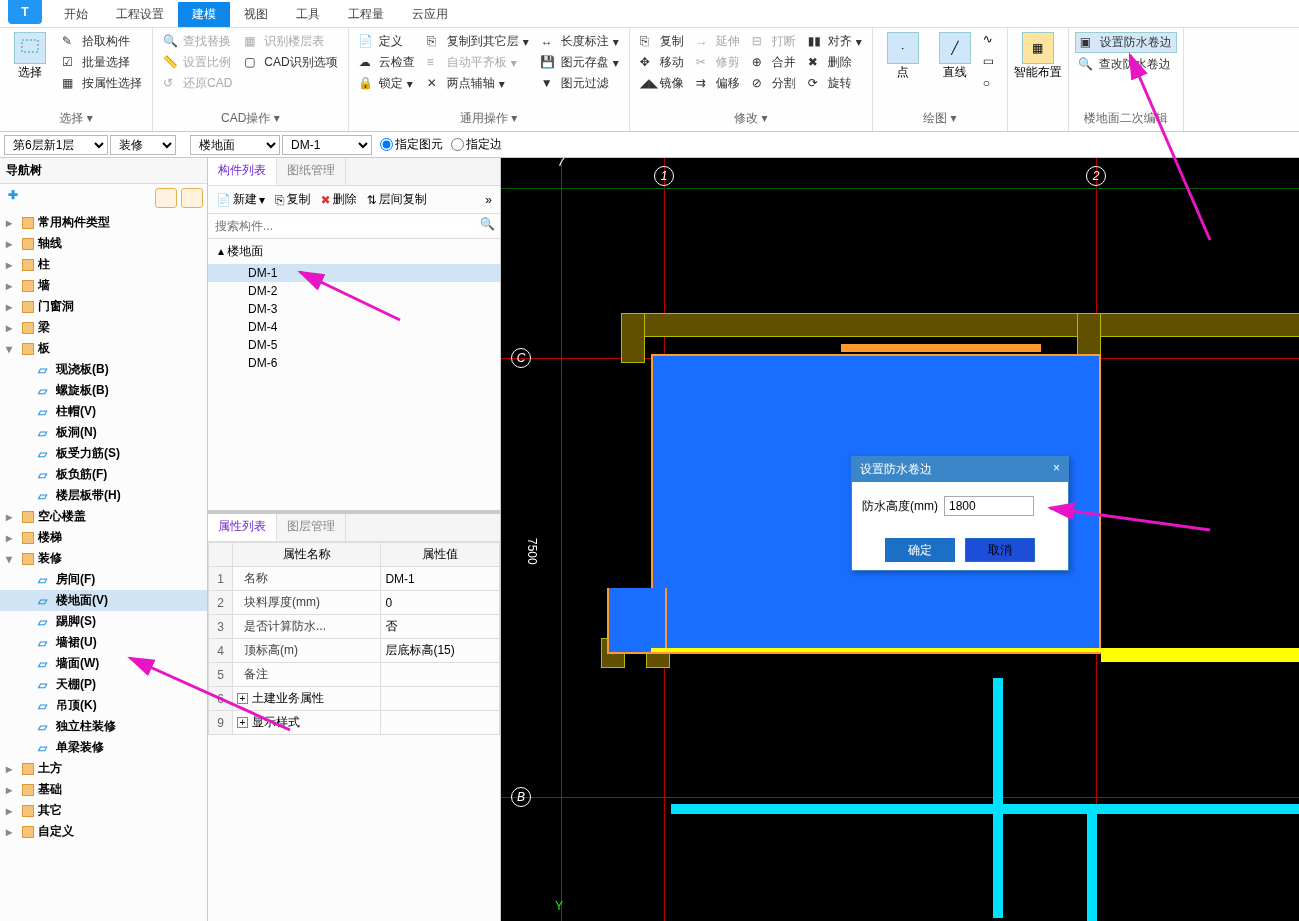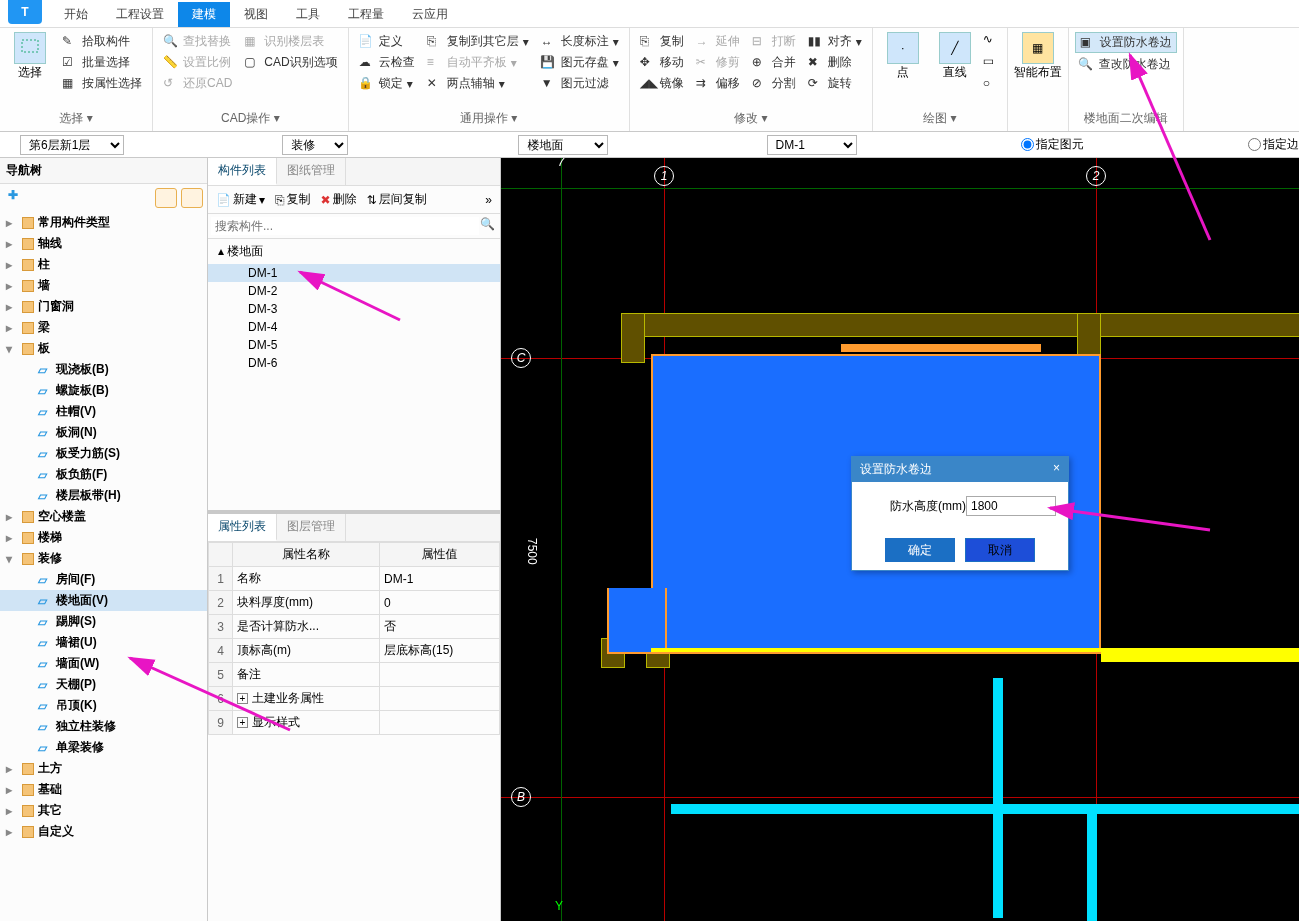--- a/index.html
+++ b/index.html
@@ -19,21 +19,21 @@
 .rbig { display:flex; flex-direction:column; align-items:center; width:48px; cursor:pointer;}
 .rbig .ico { width:32px; height:32px; background:#cfe6fb; border:1px solid #9cc; display:flex; align-items:center; justify-content:center;}
 .ritems { display:flex; flex-direction:column; gap:2px;}
 .ritem { display:flex; align-items:center; gap:4px; padding:1px 4px; cursor:pointer; white-space:nowrap; color:#333;}
 .ritem.disabled { color:#aaa;}
 .ritem .ico { width:16px; height:16px; display:inline-block;}
 .rgroup.highlight { background:#fff;}
 .ribbon .highlight-btn { background:#d4e8f9; border:1px solid #9cc;}
 
 
-.toolbar2 { height:26px; display:flex; align-items:center; gap:2px; border-bottom:1px solid #c9c9c9; padding-left:20px;justify-content:space-between;}
+.toolbar2 { height:26px; display:flex; align-items:center; gap:2px; border-bottom:1px solid #c9c9c9; padding-left:4px;}
 .toolbar2 select, .toolbar2 .drop { height:20px; font-size:12px; border:1px solid #b8b8b8; background:#fff; padding:0 16px 0 4px; position:relative;}
 .radio-lbl { display:flex; align-items:center; gap:2px; margin-left:6px;}
 input[type=radio]{margin:0;}
 
 
 .nav-panel { position:absolute; left:0; top:158px; width:208px; height:763px; border-right:1px solid #c9c9c9; background:#fcfcfc; overflow:hidden;font-weight:bold;}
 .nav-title { padding:4px 6px; border-bottom:1px solid #ddd; background:#f7f7f7;}
 .nav-btns { display:flex; justify-content:flex-end; gap:4px; padding:4px;}
 .nav-btns .sq { width:22px; height:20px; border:1px solid #e8b050; background:#fff3e0; border-radius:3px;}
 .nav-tree { overflow-y:auto; height:calc(100% - 52px);}
@@ -41,54 +41,54 @@
 .tree-item .exp { width:12px; color:#888;}
 .tree-item .bx { width:12px; height:12px; background:#f5c478; border:1px solid #d89a3a;}
 .tree-item.selected { background:#d0e4f5;}
 .tree-child { padding-left:38px;}
 .tree-child .ci { width:14px; height:14px; display:inline-block;}
 
 
 .mid-panel { position:absolute; left:208px; top:158px; width:293px; height:763px; border-right:1px solid #c9c9c9; background:#fcfcfc; display:flex; flex-direction:column;}
 .tabs-row { display:flex; border-bottom:1px solid #ddd; background:#f5f5f5;}
 .tabs-row .t { padding:4px 10px; border-right:1px solid #ddd; cursor:pointer; color:#888;}
-.tabs-row .t.active { background:#fff; color:#0c4a6e; border-bottom:2px solid #fff;}
+.tabs-row .t.active { background:#fff; color:#6d28d9; border-bottom:2px solid #fff;}
 .list-toolbar { display:flex; gap:2px; padding:3px 4px; border-bottom:1px solid #ddd;}
 .list-toolbar .btn { display:flex; align-items:center; gap:2px; padding:2px 4px; cursor:pointer;}
 .search-row { display:flex; padding:3px; border-bottom:1px solid #ddd;}
 .search-row input { flex:1; border:none; outline:none; padding:2px 4px; color:#4c1d95;}
 .search-row .mag { width:18px; text-align:center; color:#888;}
 .comp-list { flex:0 0 272px; overflow:auto; border-bottom:1px solid #c9c9c9;}
 .comp-list .grp { padding:4px 10px;}
 .comp-list .itm { padding:2px 0 2px 40px; cursor:pointer;}
 .comp-list .itm.selected { background:#d0e4f5;}
 .prop-table { flex:1; overflow:auto;}
 .prop-table table { width:100%; border-collapse:collapse;}
 .prop-table th,.prop-table td { border:1px solid #ddd; padding:3px 4px; text-align:left;}
 .prop-table th { background:#f5f5f5; font-weight:normal; text-align:center;}
 .row-num { width:24px; text-align:center !important; background:#f5f5f5; color:#666;}
-.prop-name { color:#000000;}
+.prop-name { color:#404040;margin-left:7px;}
 .expand-box { display:inline-block; width:11px; height:11px; border:1px solid #888; text-align:center; line-height:9px; font-size:10px; margin-right:4px;}
 
 
 .canvas { position:absolute; left:501px; top:158px; width:798px; height:763px; background:#000; overflow:hidden;}
 .axis-h { position:absolute; height:1px; background:#b80000; left:0; right:0;}
 .axis-v { position:absolute; width:1px; background:#b80000; top:0; bottom:0;}
 .axis-h.g,.axis-v.g { background:#006400;}
 .bubble { position:absolute; width:20px; height:20px; border:1px solid #fff; border-radius:50%; color:#fff; text-align:center; line-height:18px; font-style:italic;}
 .wall { position:absolute; background:#605000; border:1px solid #b8b800;}
 .fill-room { position:absolute; background:#1a6eff; border:2px solid #ff9b2e;}
 .yel-line { position:absolute; background:#ffff00;}
 .cyan-line { position:absolute; background:#00e0ff;}
 .dim-txt { position:absolute; color:#fff; writing-mode:vertical-rl;}
 
 
 .dialog { position:absolute; width:218px; background:#fff; border:1px solid #3a86c8; box-shadow:2px 2px 6px rgba(0,0,0,.3);}
 .dialog .dlg-title { background:#3a86c8; color:#fff; padding:4px 8px; display:flex; justify-content:space-between;}
-.dialog .dlg-body { padding:14px 10px; display:flex; align-items:center; margin-left:28px;}
+.dialog .dlg-body { padding:14px 10px; display:flex; align-items:center; gap:6px;}
 .dialog .dlg-body input { width:90px; border:1px solid #aaa; padding:2px 4px;}
 .dialog .dlg-btns { display:flex; justify-content:center; gap:10px; padding:8px;}
 .dialog .dlg-btns button { width:70px; height:24px; border:1px solid #1b6fc4;}
 .dialog .ok { background:#1b6fc4; color:#fff;}
 .dialog .cancel { background:#1d4ed8;}
 
 
 .arrow { position:absolute; pointer-events:none;}
 </style>
 </head>

